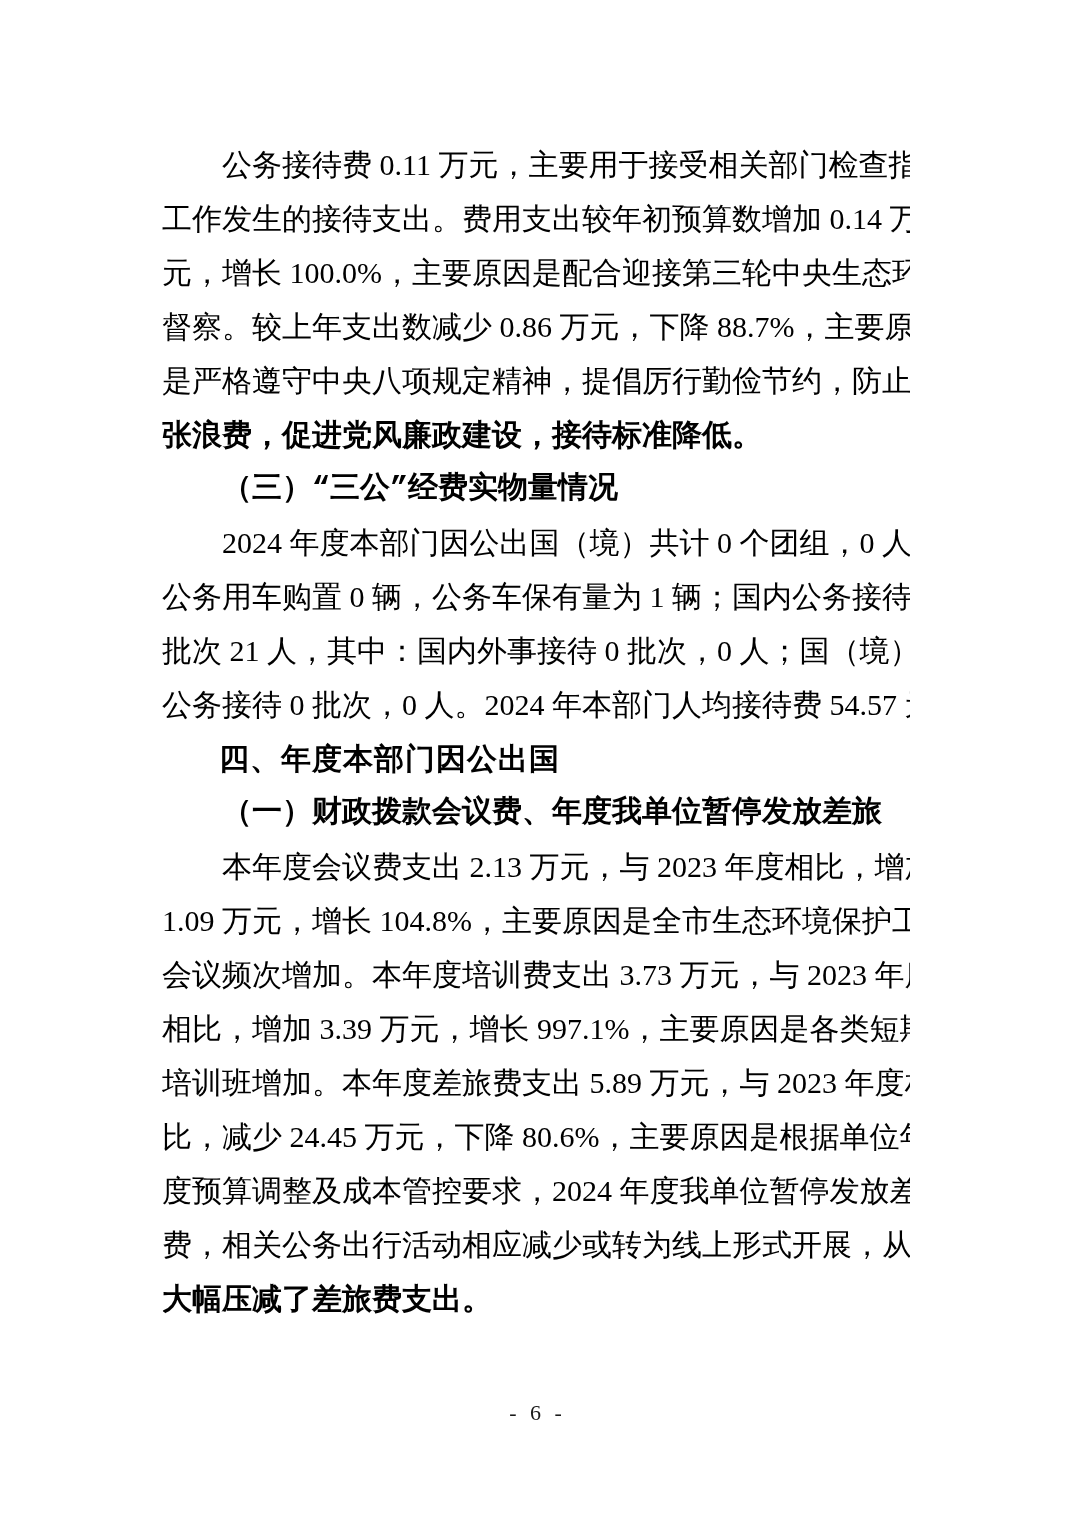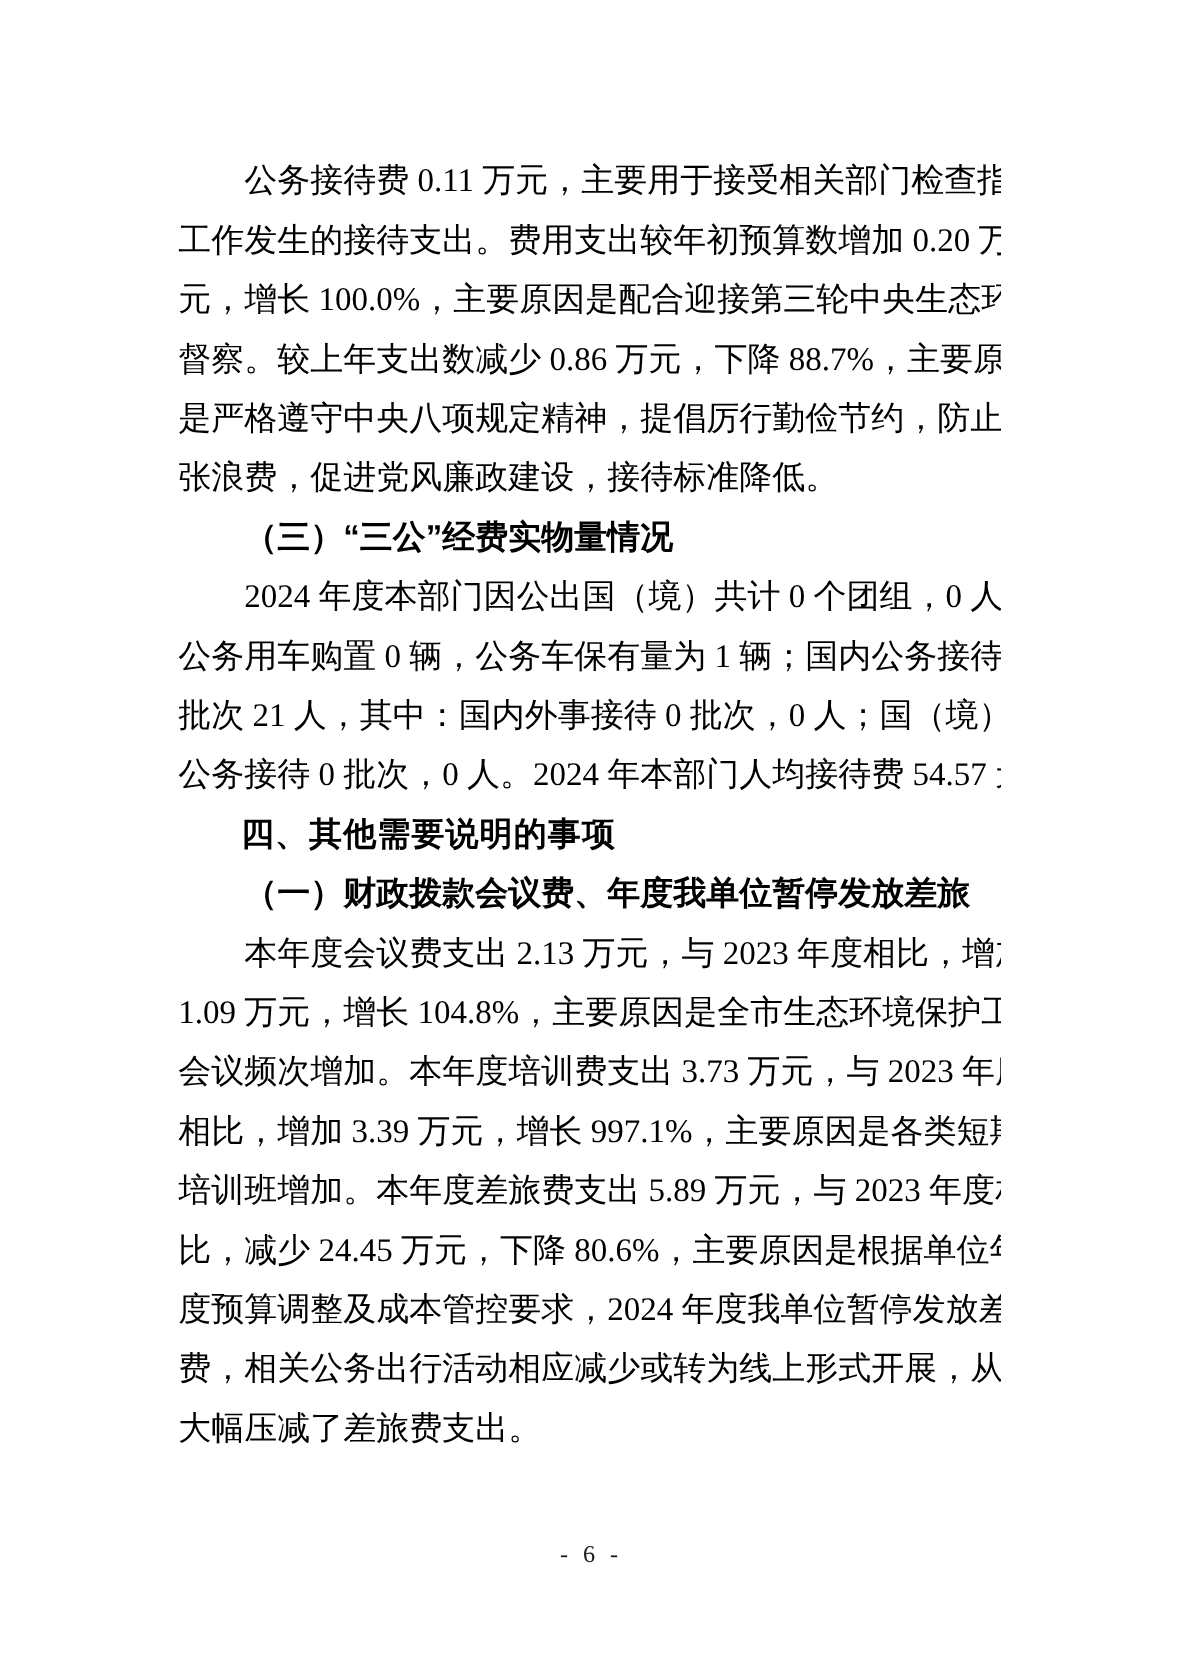--- a/index.html
+++ b/index.html
@@ -29,26 +29,27 @@
     height: 54px;
     color: #000000;
     text-align: justify;
     text-align-last: justify;
     white-space: nowrap;
     overflow: hidden;
   }
   .line.last {
     text-align: left;
     text-align-last: left;
+    font-weight: bold;
   }
   .line.indent {
     text-indent: 60px;
   }
   .heading-kai {
-    font-family: Liberation Sans, sans-serif;
+    font-family: Liberation Mono, monospace;
     font-size: 30px;
     line-height: 54px;
     height: 54px;
     font-weight: bold;
     text-indent: 60px;
     white-space: nowrap;
   }
   .heading-hei {
     font-family: "Liberation Sans", sans-serif;
     font-size: 30px;
@@ -71,31 +72,31 @@
     color: #1a1a1a;
     letter-spacing: 4px;
   }
 </style>
 </head>
 <body>
 
 <div class="page">
   <div class="doc-body">
       <div class="line indent">公务接待费 0.11 万元，主要用于接受相关部门检查指导</div>
-      <div class="line">工作发生的接待支出。费用支出较年初预算数增加 0.20 万</div>
+      <div class="line">工作发生的接待支出。费用支出较年初预算数增加 0.14 万</div>
       <div class="line">元，增长 100.0%，主要原因是配合迎接第三轮中央生态环保</div>
       <div class="line">督察。较上年支出数减少 0.86 万元，下降 88.7%，主要原因</div>
       <div class="line">是严格遵守中央八项规定精神，提倡厉行勤俭节约，防止铺</div>
       <div class="line last">张浪费，促进党风廉政建设，接待标准降低。</div>
       <div class="heading-kai">（三）“三公”经费实物量情况</div>
       <div class="line indent">2024 年度本部门因公出国（境）共计 0 个团组，0 人；</div>
       <div class="line">公务用车购置 0 辆，公务车保有量为 1 辆；国内公务接待 10</div>
       <div class="line">批次 21 人，其中：国内外事接待 0 批次，0 人；国（境）外</div>
       <div class="line">公务接待 0 批次，0 人。2024 年本部门人均接待费 54.57 元，</div>
-      <div class="heading-hei">四、其他需要说明的事项</div>
+      <div class="heading-hei">四、年度本部门因公出国</div>
       <div class="heading-kai">（一）财政拨款会议费、年度我单位暂停发放差旅</div>
       <div class="line indent">本年度会议费支出 2.13 万元，与 2023 年度相比，增加</div>
       <div class="line">1.09 万元，增长 104.8%，主要原因是全市生态环境保护工作</div>
       <div class="line">会议频次增加。本年度培训费支出 3.73 万元，与 2023 年度</div>
       <div class="line">相比，增加 3.39 万元，增长 997.1%，主要原因是各类短期</div>
       <div class="line">培训班增加。本年度差旅费支出 5.89 万元，与 2023 年度相</div>
       <div class="line">比，减少 24.45 万元，下降 80.6%，主要原因是根据单位年</div>
       <div class="line">度预算调整及成本管控要求，2024 年度我单位暂停发放差旅</div>
       <div class="line">费，相关公务出行活动相应减少或转为线上形式开展，从而</div>
       <div class="line last">大幅压减了差旅费支出。</div>

